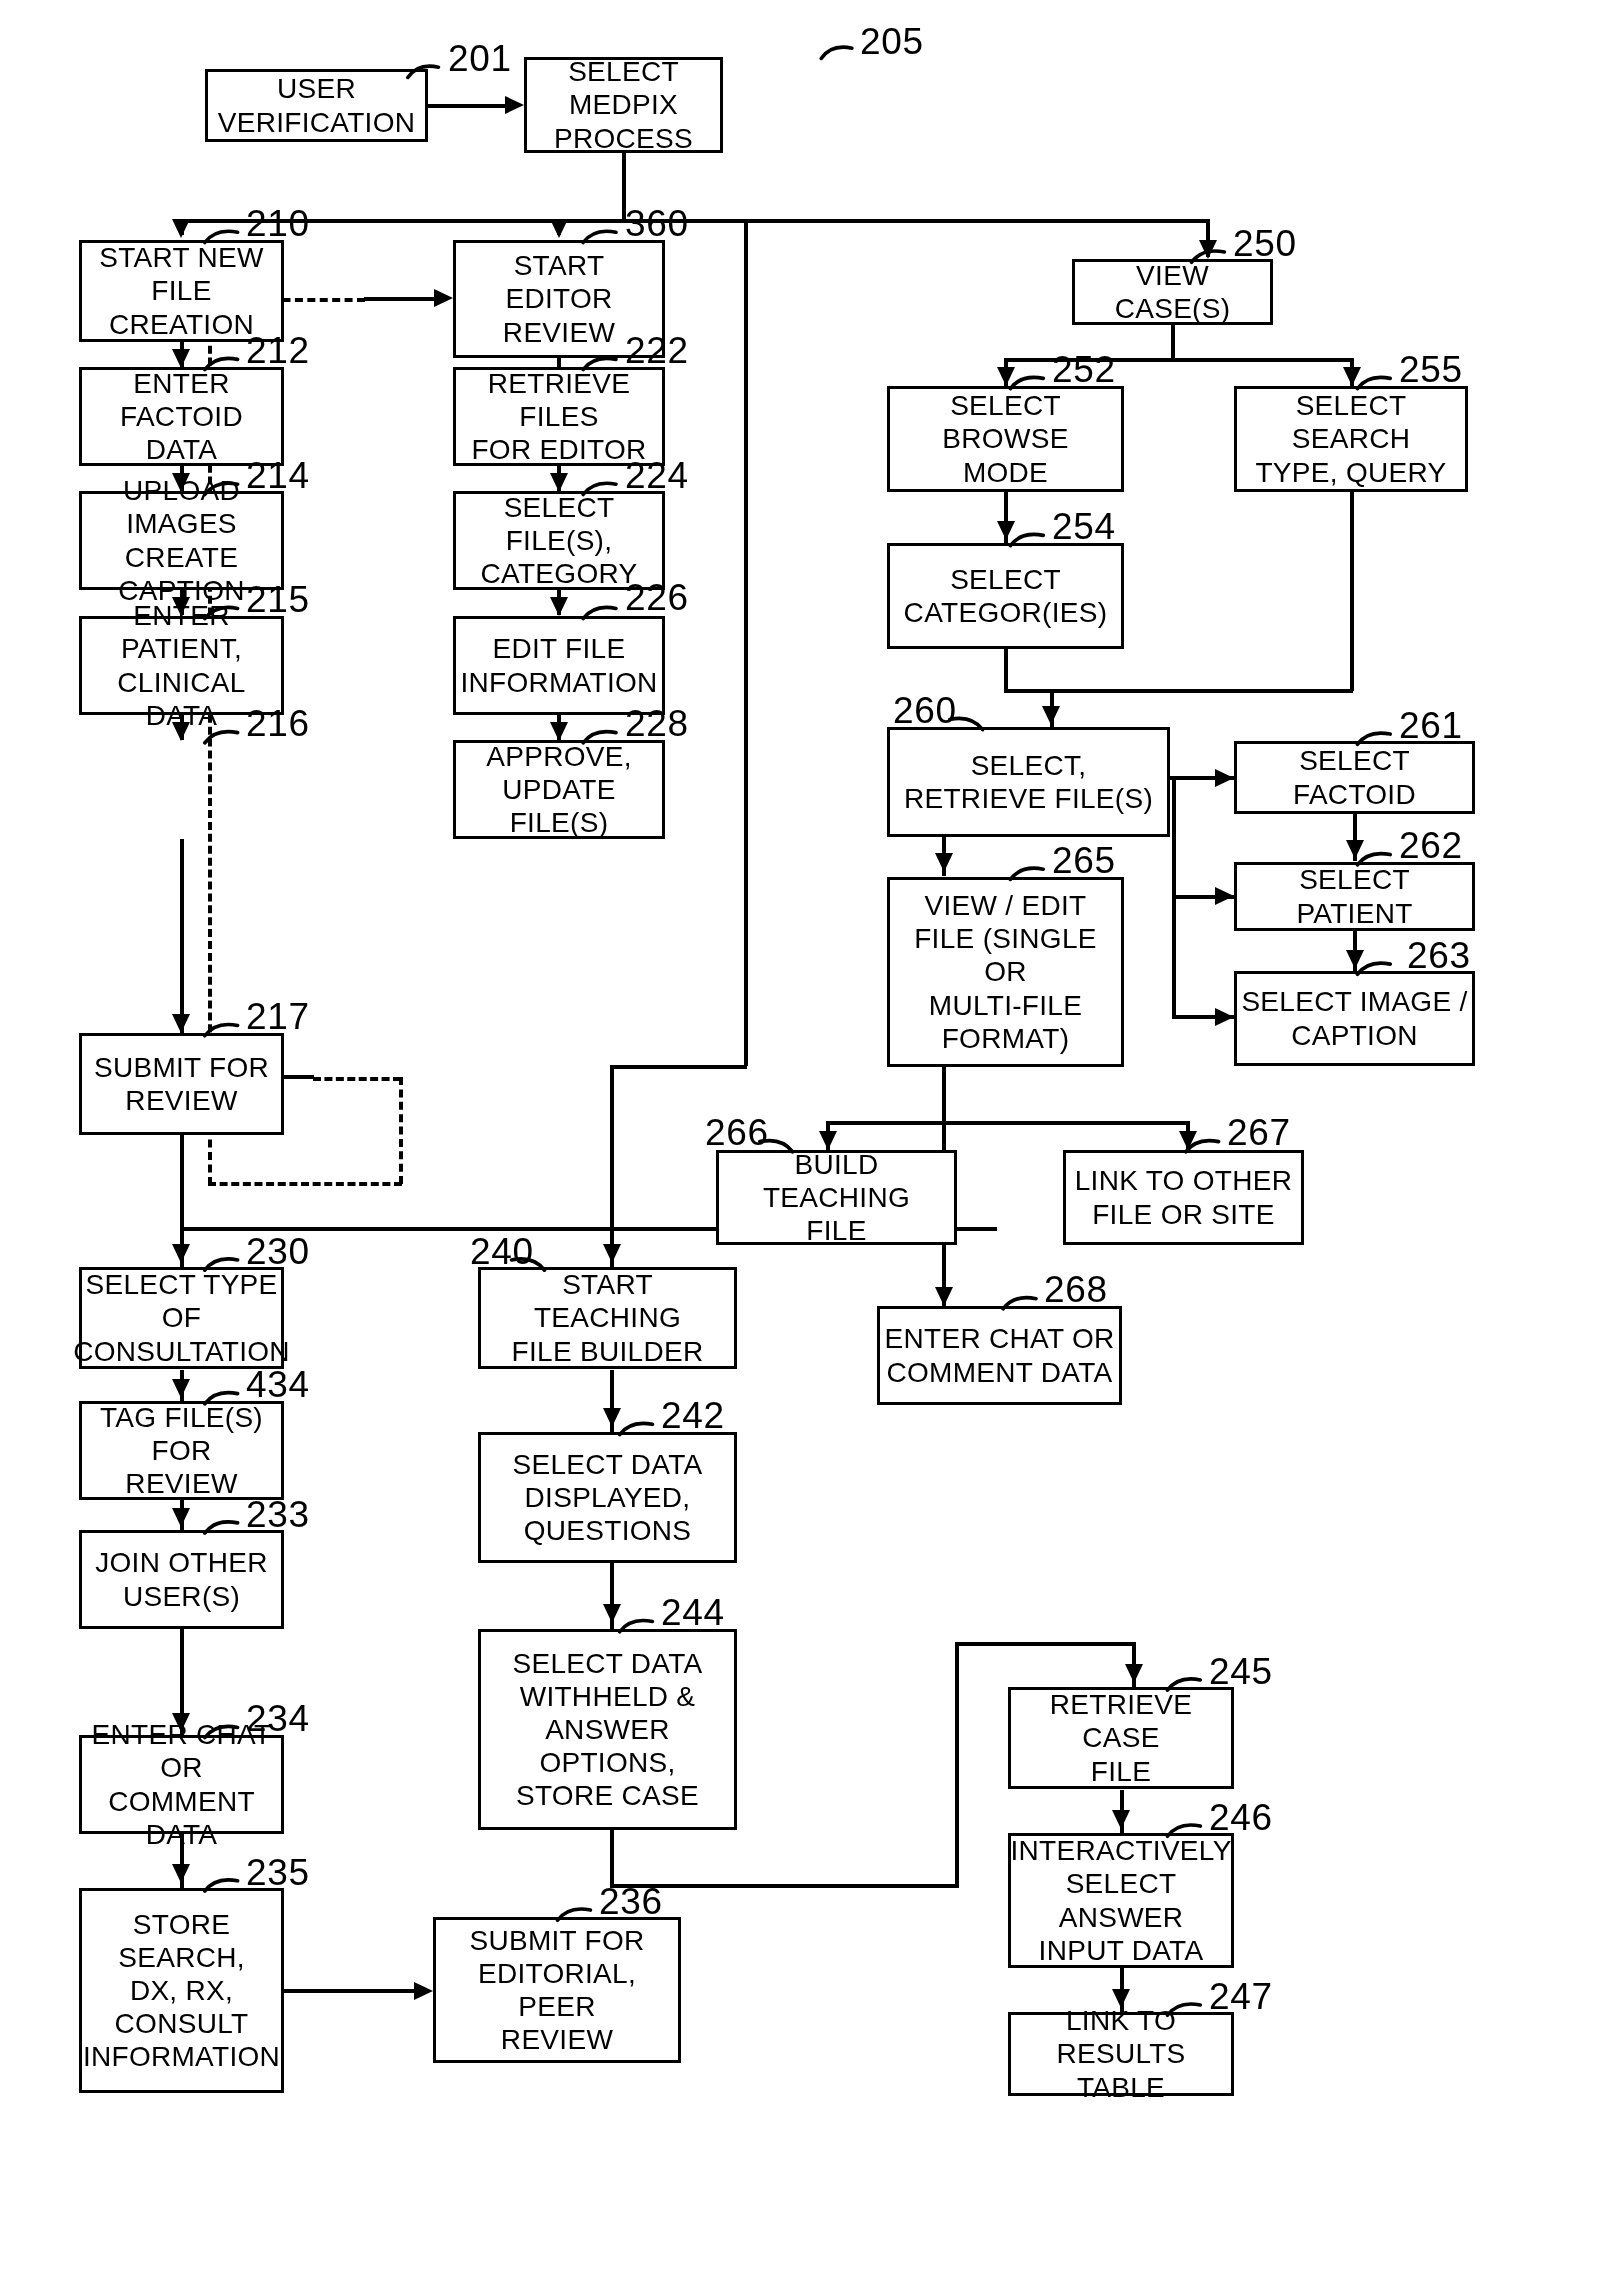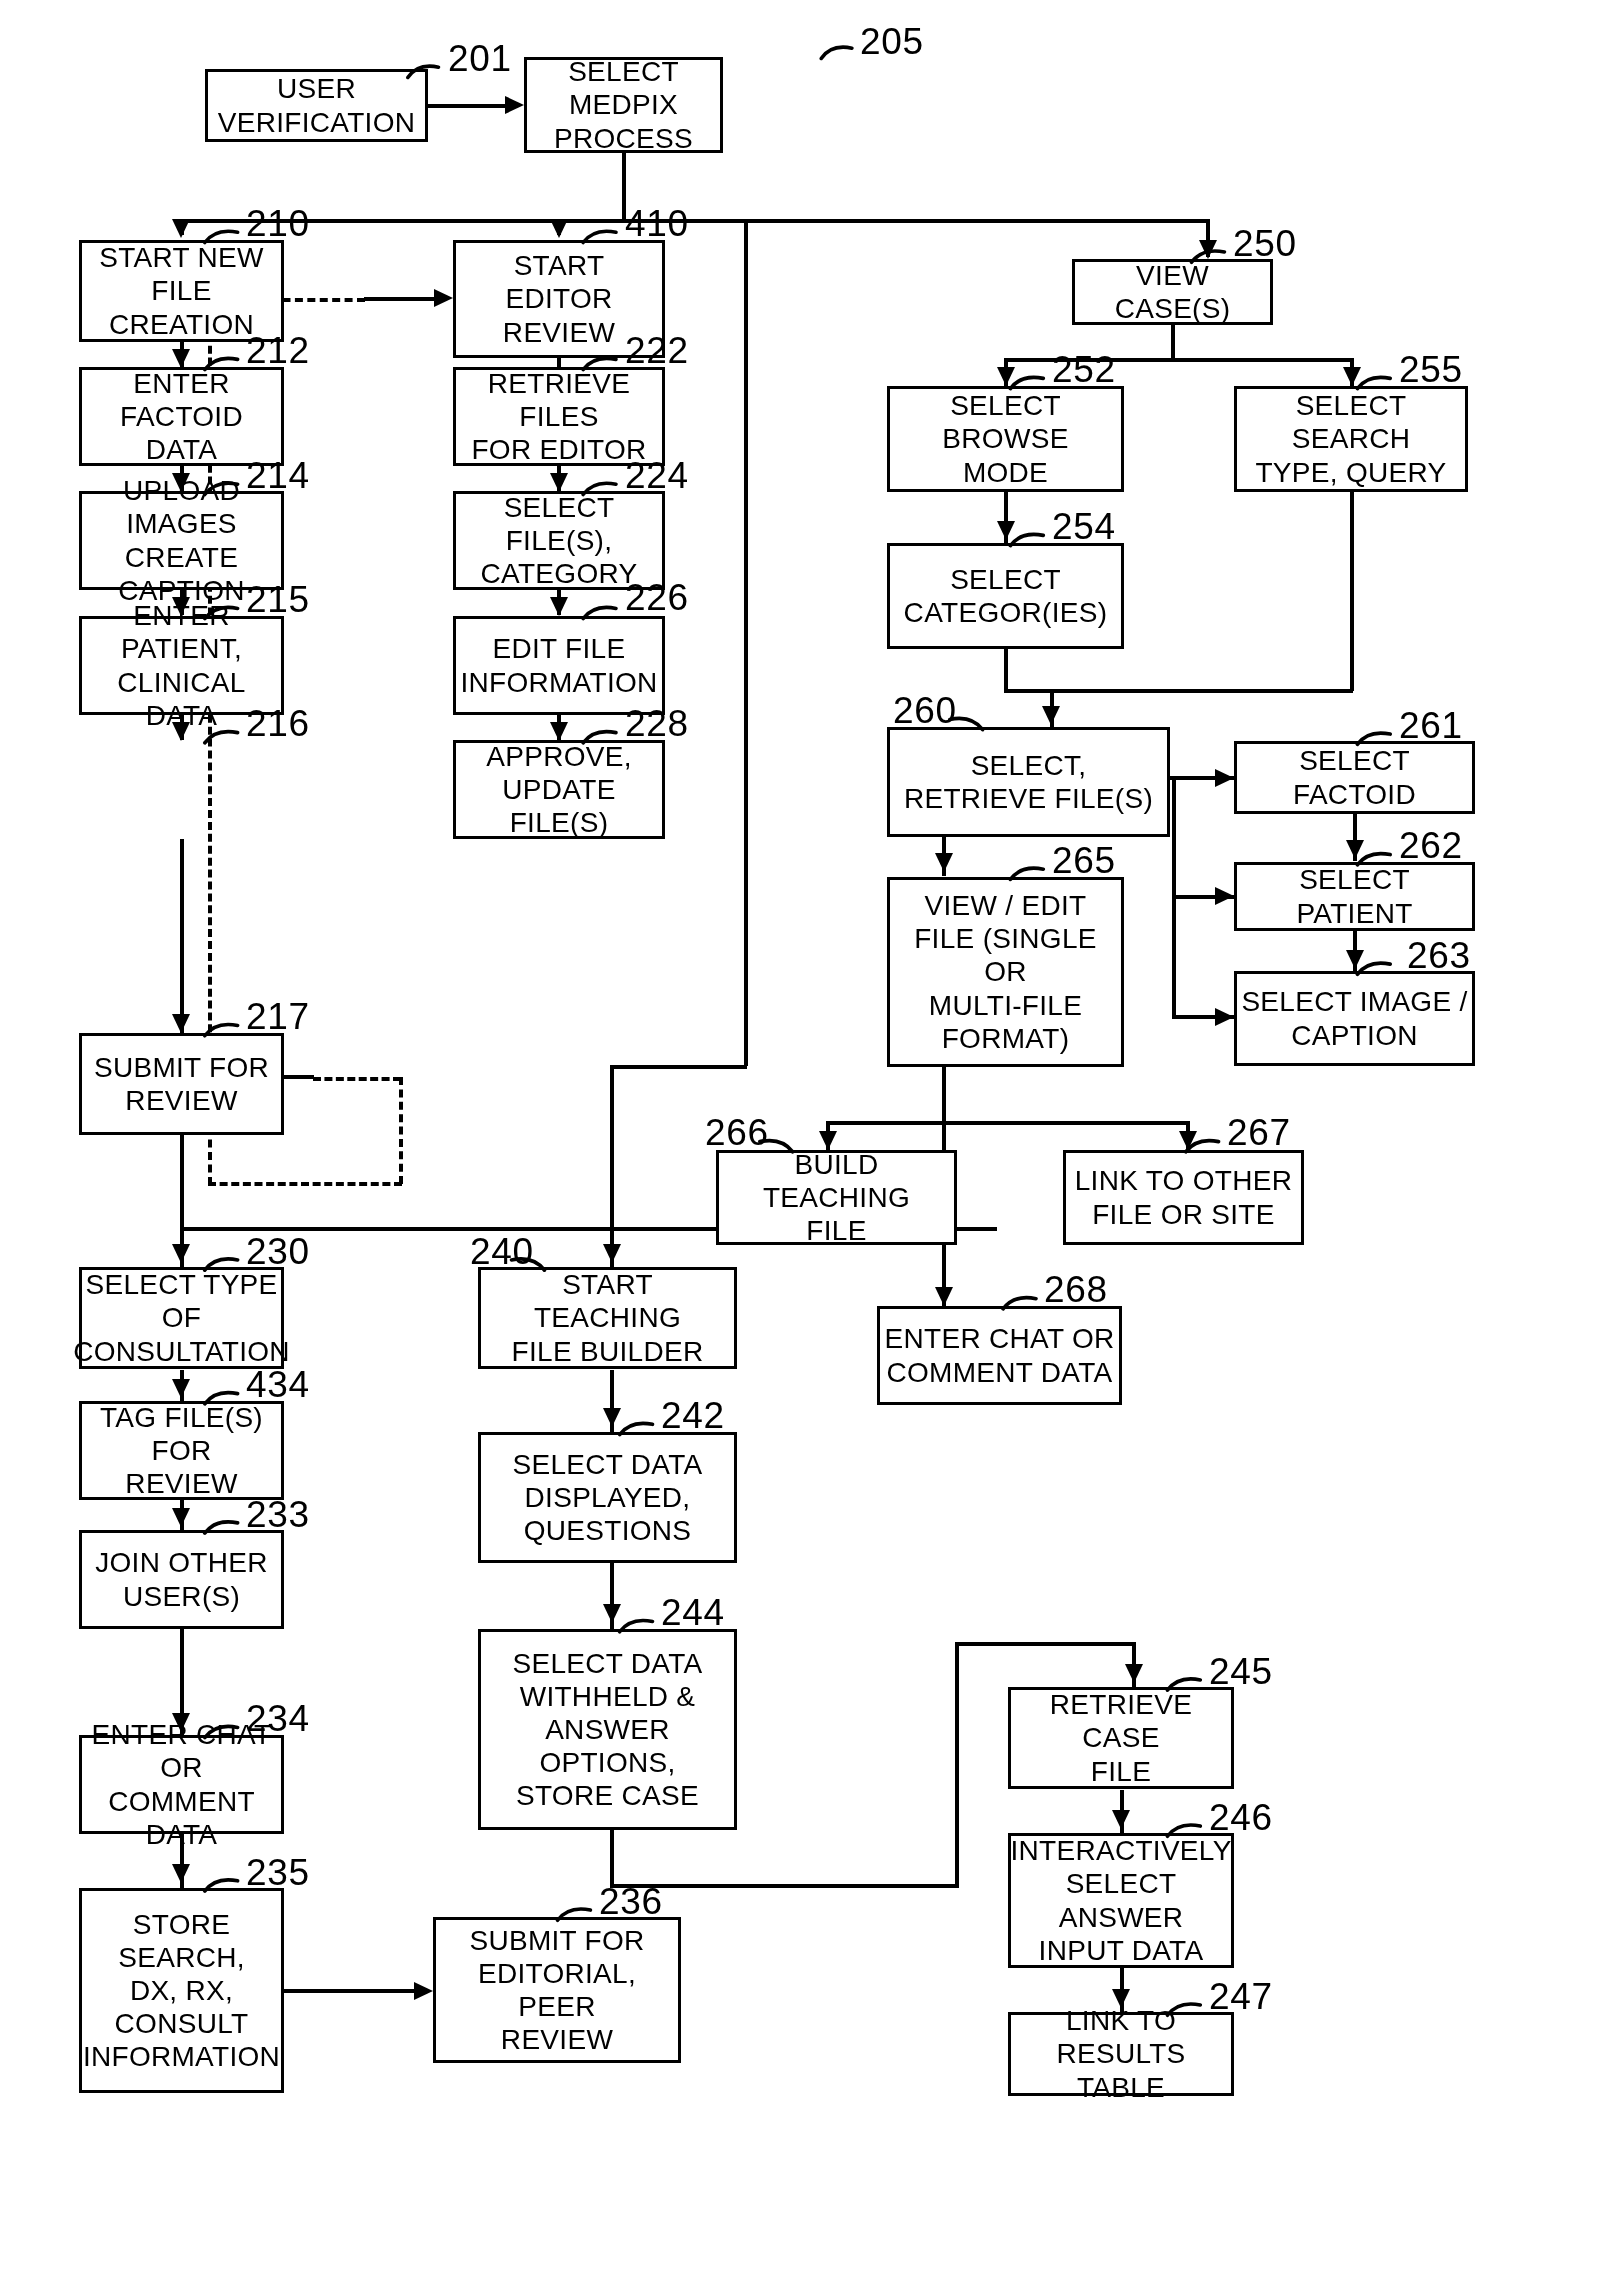--- a/index.html
+++ b/index.html
@@ -268,21 +268,21 @@
 COMMENT DATA</div>
 
   <div class="ref" style="left:448px;top:38px;">201</div>
   <div class="ref" style="left:860px;top:20.5px;">205</div>
   <div class="ref" style="left:246px;top:203px;">210</div>
   <div class="ref" style="left:246px;top:330px;">212</div>
   <div class="ref" style="left:246px;top:455px;">214</div>
   <div class="ref" style="left:246px;top:579px;">215</div>
   <div class="ref" style="left:246px;top:703px;">216</div>
   <div class="ref" style="left:246px;top:996px;">217</div>
-  <div class="ref" style="left:625px;top:203px;">410</div>
+  <div class="ref" style="left:625px;top:203px;">360</div>
   <div class="ref" style="left:625px;top:330px;">222</div>
   <div class="ref" style="left:625px;top:455px;">224</div>
   <div class="ref" style="left:625px;top:577px;">226</div>
   <div class="ref" style="left:625px;top:703px;">228</div>
   <div class="ref" style="left:246px;top:1231px;">230</div>
   <div class="ref" style="left:246px;top:1364px;">434</div>
   <div class="ref" style="left:246px;top:1494px;">233</div>
   <div class="ref" style="left:246px;top:1698px;">234</div>
   <div class="ref" style="left:246px;top:1852px;">235</div>
   <div class="ref" style="left:599px;top:1881px;">236</div>

